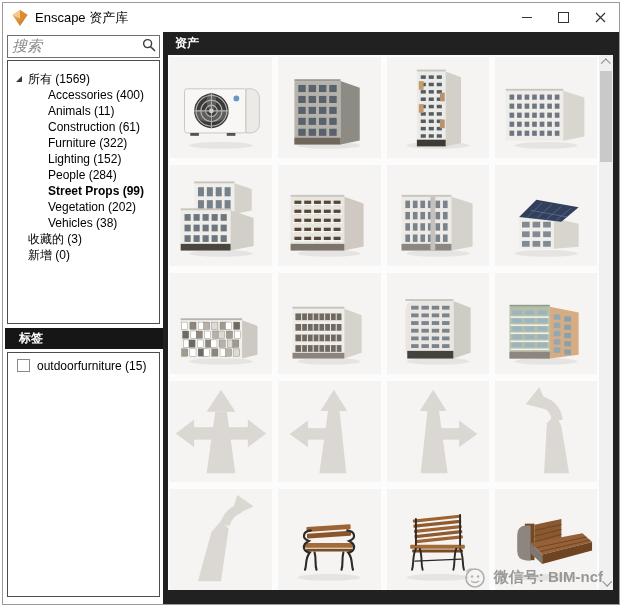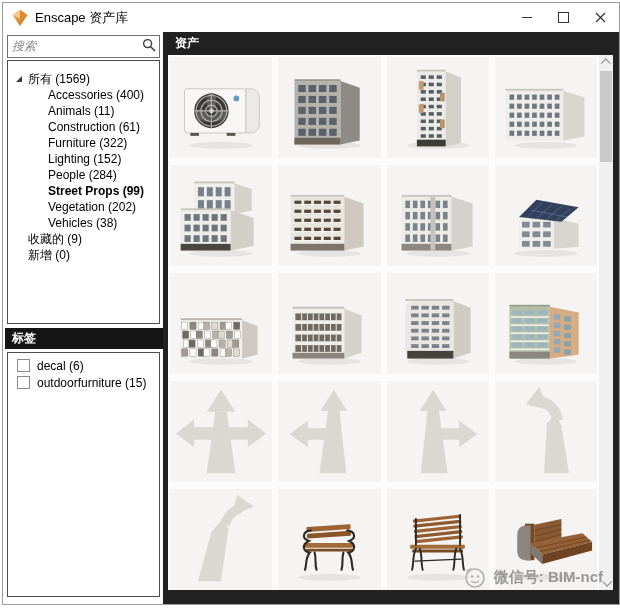--- a/index.html
+++ b/index.html
@@ -10,30 +10,30 @@
   .title{font-size:13px;color:#000;}
   .controls{margin-left:auto;display:flex;height:100%;}
   .ctrl{width:37px;height:100%;display:flex;align-items:center;justify-content:center;}
   .ico-min{width:10px;height:1px;background:#333;}
   .ico-max{width:9px;height:9px;border:1px solid #333;}
   
   .content{position:absolute;top:29px;left:0;right:0;bottom:0;background:#fff;}
   
   .sidebar{position:absolute;left:2px;top:0;width:158px;height:100%;background:#fff;}
   .searchbox{position:absolute;left:2px;right:3px;top:3px;height:21px;border:1px solid #6f6f6f;background:#fff;display:flex;align-items:center;}
-  .searchbox input{flex:1;border:0;outline:0;min-width:0;padding:0 4px;font-size:12px;font-family:Liberation Mono, monospace;background:transparent;}
+  .searchbox input{flex:1;border:0;outline:0;min-width:0;padding:0 4px;font-size:15px;font-family:Liberation Serif, serif;background:transparent;}
   .searchbox input::placeholder{font-style:italic;color:#8a8a8a;}
   .search-ico{flex:0 0 auto;margin-right:3px;}
   .tree-panel{position:absolute;left:2px;right:3px;top:28px;height:264px;border:1px solid #4d4d4d;background:#fff;padding-top:10px;box-sizing:border-box;overflow:hidden;}
   .tree-item{position:relative;font-size:12px;line-height:16px;color:#000;white-space:nowrap;cursor:default;}
   .tree-item.l0{padding-left:20px;}
   .tree-item.l1{padding-left:40px;}
   .tree-item.selected{font-weight:bold;}
   .expander{position:absolute;left:8px;top:5px;width:0;height:0;border-right:6px solid #3a3a3a;border-top:6px solid transparent;}
-  .tags-header{position:absolute;left:0;right:0;top:296px;height:21px;background:#161616;color:#fff;font-size:12px;font-weight:bold;line-height:21px;padding-left:7px;box-sizing:border-box;}
+  .tags-header{position:absolute;left:0;right:0;top:296px;height:21px;background:#161616;color:#fff;font-size:12px;font-weight:bold;line-height:21px;padding-left:14px;box-sizing:border-box;}
   .tags-panel{position:absolute;left:2px;right:3px;top:320px;height:245px;border:1px solid #4d4d4d;background:#fff;padding-top:4px;box-sizing:border-box;}
   .tag-item{display:flex;align-items:center;height:17px;padding-left:9px;font-size:12px;color:#000;}
   .checkbox{width:11px;height:11px;border:1px solid #8a8a8a;background:#fff;margin-right:7px;flex:0 0 auto;}
   
   .main{position:absolute;left:160px;top:0;right:0;bottom:0;background:#212121;}
   .main-header{height:29px;line-height:23px;color:#fff;font-size:12px;font-weight:bold;padding-left:12px;}
   .gridwrap{position:absolute;top:23px;left:5px;right:20px;bottom:14px;background:#fcfcfc;overflow:hidden;display:grid;grid-template-columns:repeat(4,1fr);grid-auto-rows:101px;gap:7px 6px;padding:2px;box-sizing:border-box;}
   .cell{background:#f5f4f2;display:flex;align-items:center;justify-content:center;overflow:hidden;}
   
   .scrollbar{position:absolute;top:23px;right:6px;width:14px;bottom:14px;background:#f0f0f0;}
@@ -98,31 +98,27 @@
           <div class="tree-item l0"><span class="expander"></span><span>所有 (1569)</span></div>
           <div class="tree-item l1"><span>Accessories (400)</span></div>
           <div class="tree-item l1"><span>Animals (11)</span></div>
           <div class="tree-item l1"><span>Construction (61)</span></div>
           <div class="tree-item l1"><span>Furniture (322)</span></div>
           <div class="tree-item l1"><span>Lighting (152)</span></div>
           <div class="tree-item l1"><span>People (284)</span></div>
           <div class="tree-item l1 selected"><span>Street Props (99)</span></div>
           <div class="tree-item l1"><span>Vegetation (202)</span></div>
           <div class="tree-item l1"><span>Vehicles (38)</span></div>
-          <div class="tree-item l0"><span>收藏的 (9)</span></div>
+          <div class="tree-item l0"><span>收藏的 (3)</span></div>
           <div class="tree-item l0"><span>新增 (0)</span></div>
         </div>
 
       <div class="tags-header">标签</div>
 
       <div class="tags-panel">
-          <div class="tag-item">
-            <span class="checkbox"></span>
-            <span>decal (6)</span>
-          </div>
           <div class="tag-item">
             <span class="checkbox"></span>
             <span>outdoorfurniture (15)</span>
           </div>
         </div>
     </div>
 
     <div class="main">
       <div class="main-header">资产</div>
 

